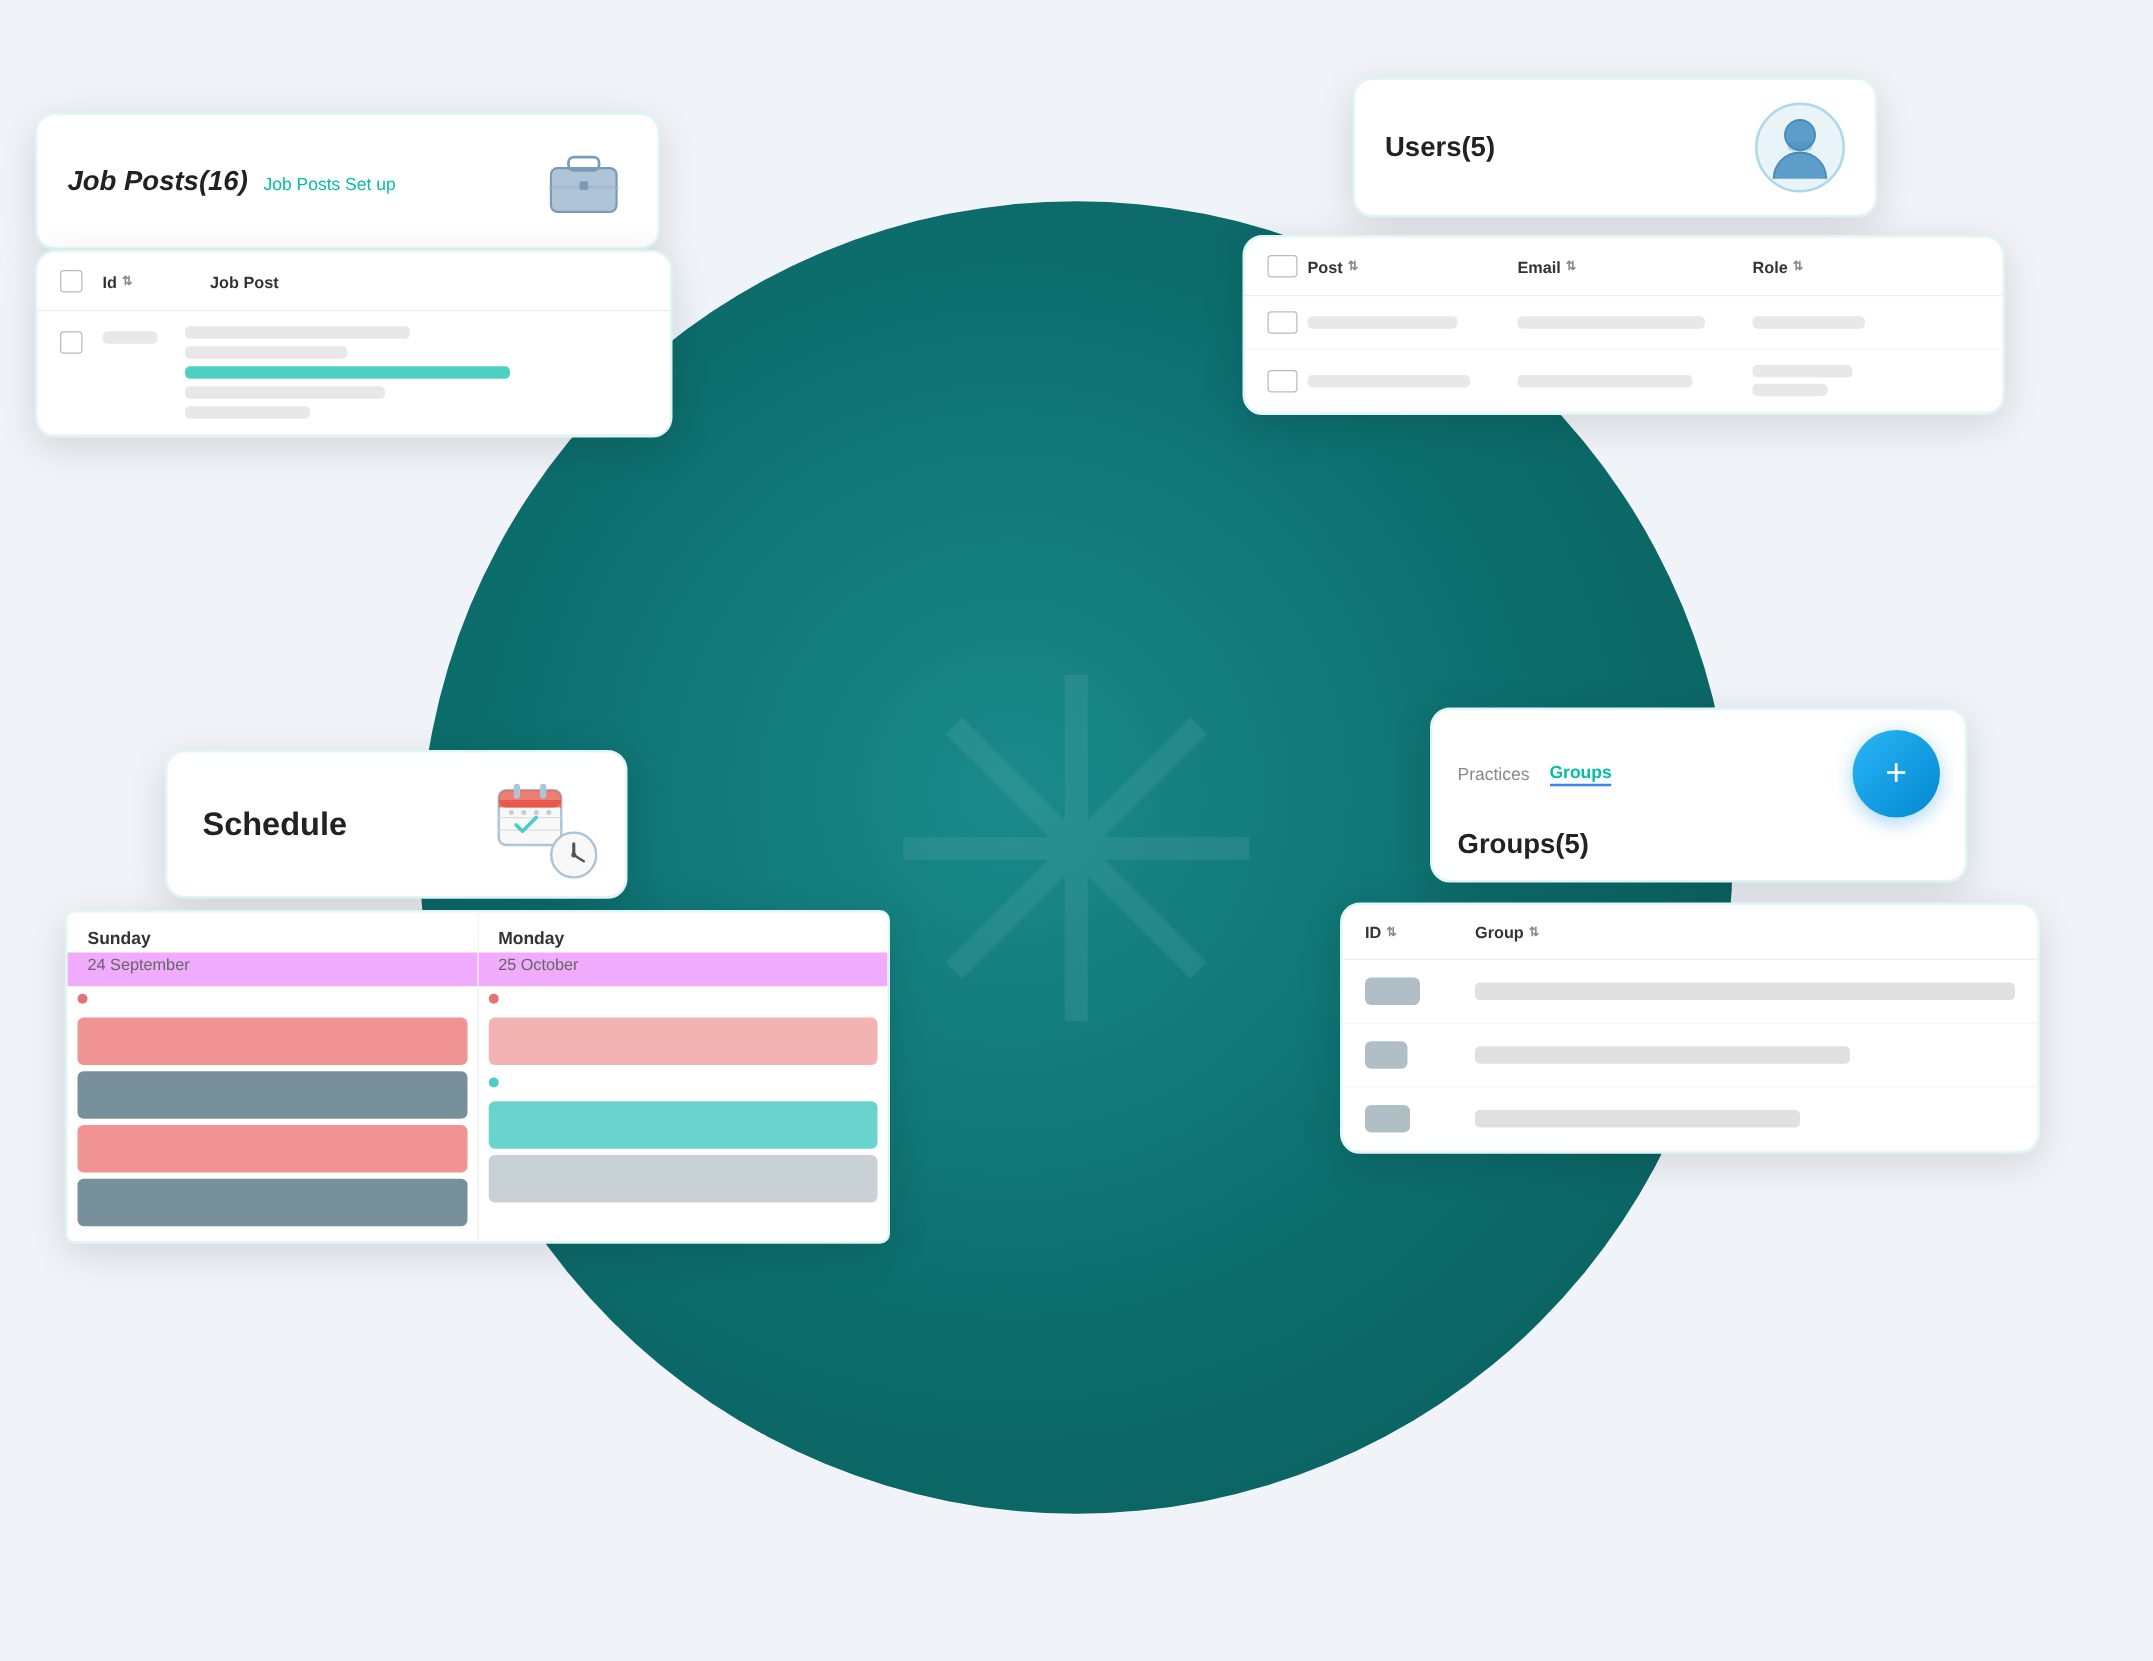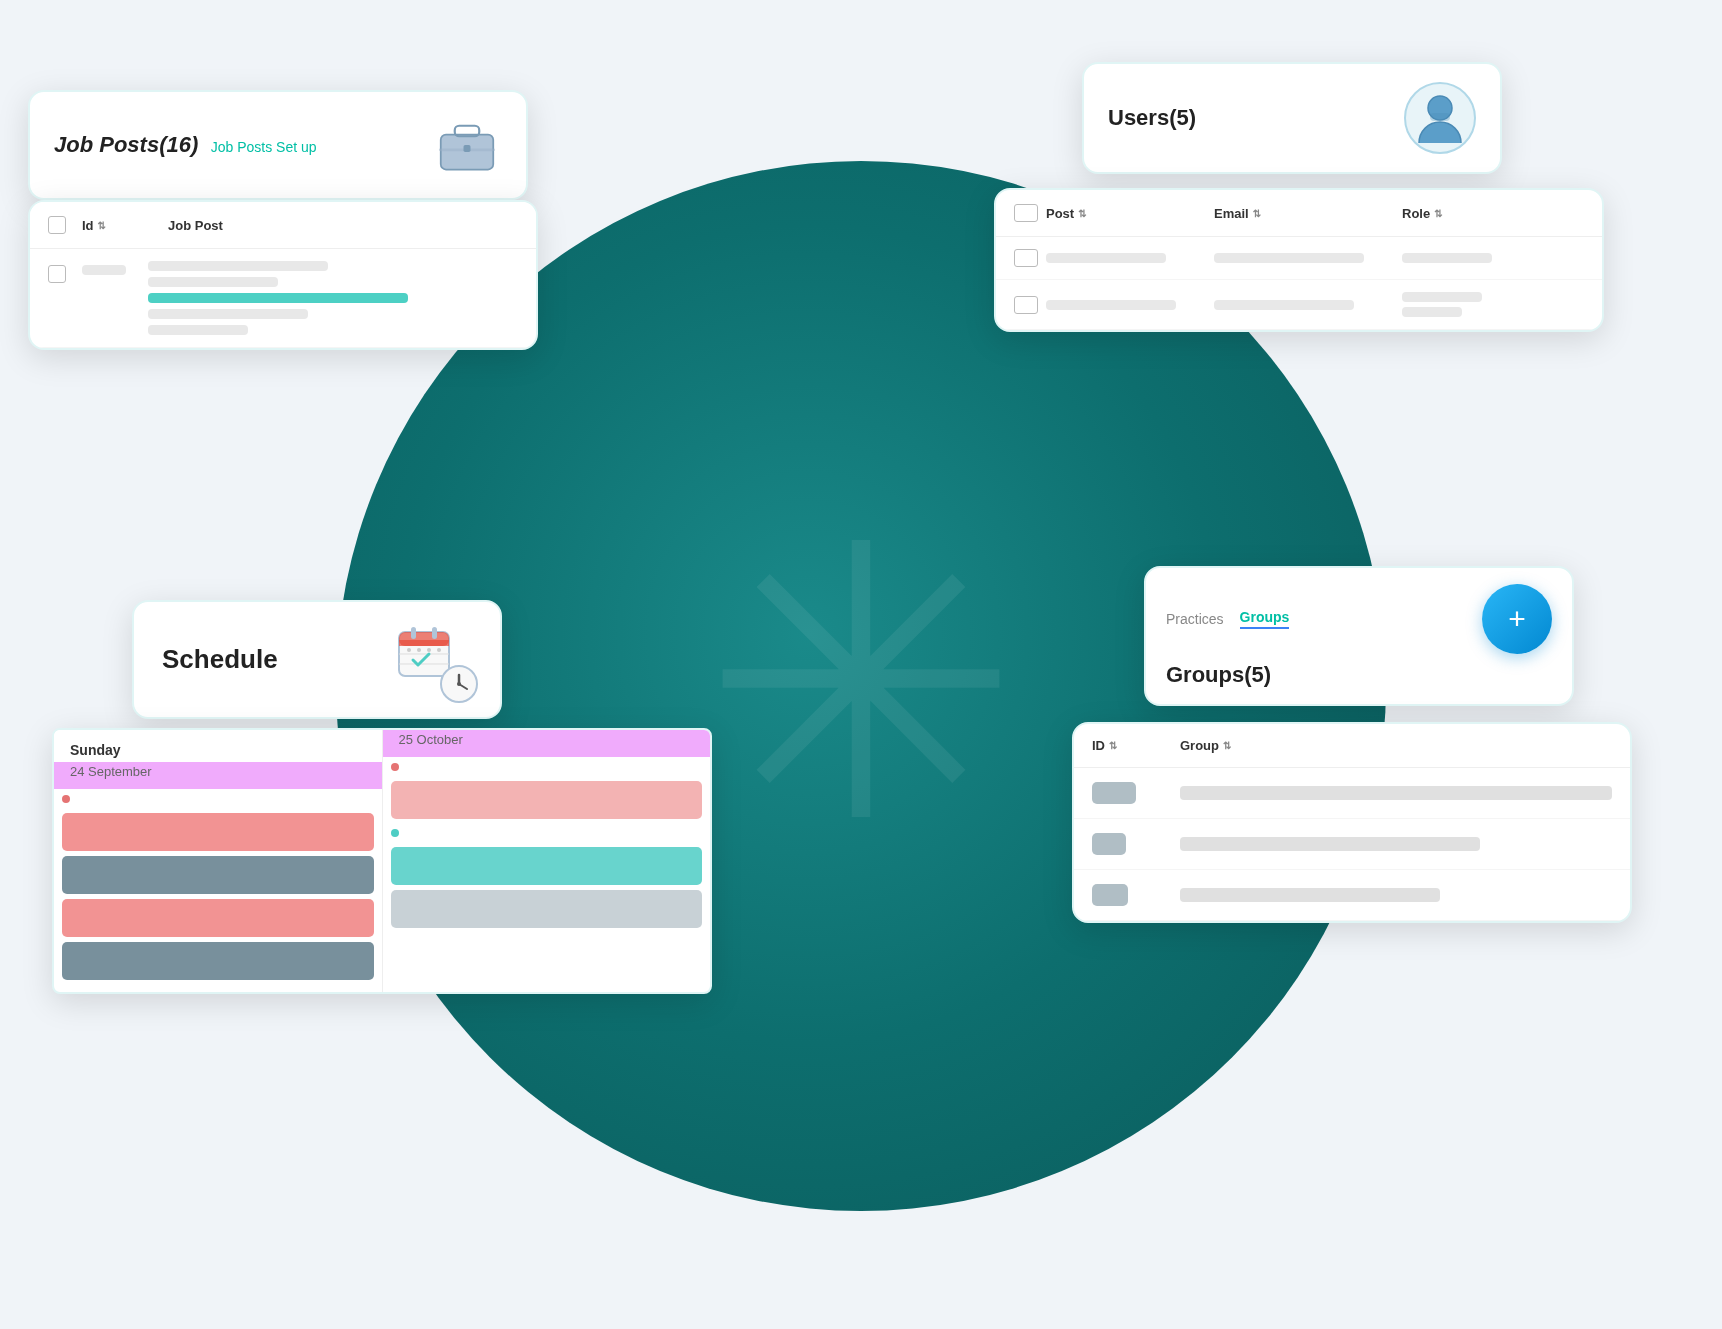--- a/index.html
+++ b/index.html
@@ -540,20 +540,21 @@
       <div class="schedule-events-wrap">
         <span class="dot-indicator"></span>
         <div class="schedule-event evt-red"></div>
         <div class="schedule-event evt-slate" style="margin-top:5px;"></div>
         <div class="schedule-event evt-red" style="margin-top:5px;"></div>
         <div class="schedule-event evt-slate" style="margin-top:5px;"></div>
       </div>
     </div>
 
     <div class="schedule-col">
+      <div class="schedule-col-header">Monday</div>
       <div class="schedule-col-date">25 October</div>
       <div class="schedule-events-wrap">
         <span class="dot-indicator"></span>
         <div class="schedule-event evt-pink"></div>
         <span class="dot-indicator dot-teal"></span>
         <div class="schedule-event evt-teal"></div>
         <div class="schedule-event evt-gray" style="margin-top:5px;"></div>
       </div>
     </div>
   </div>

